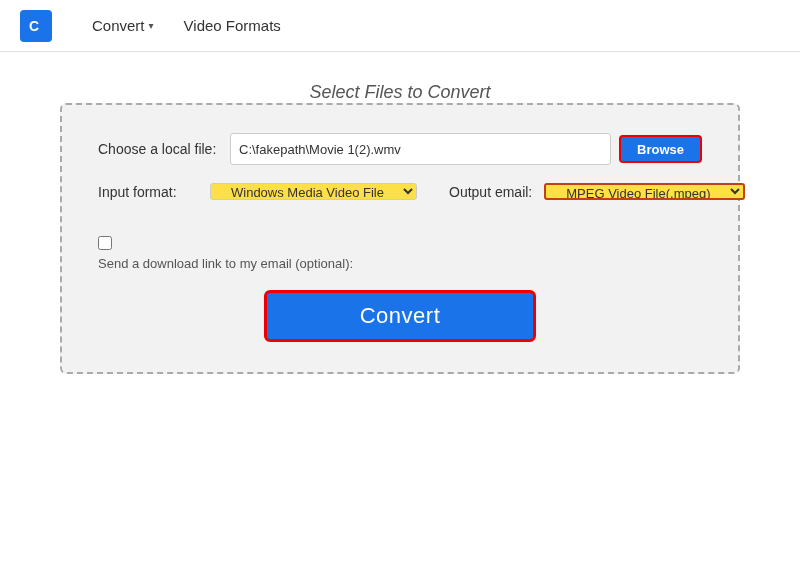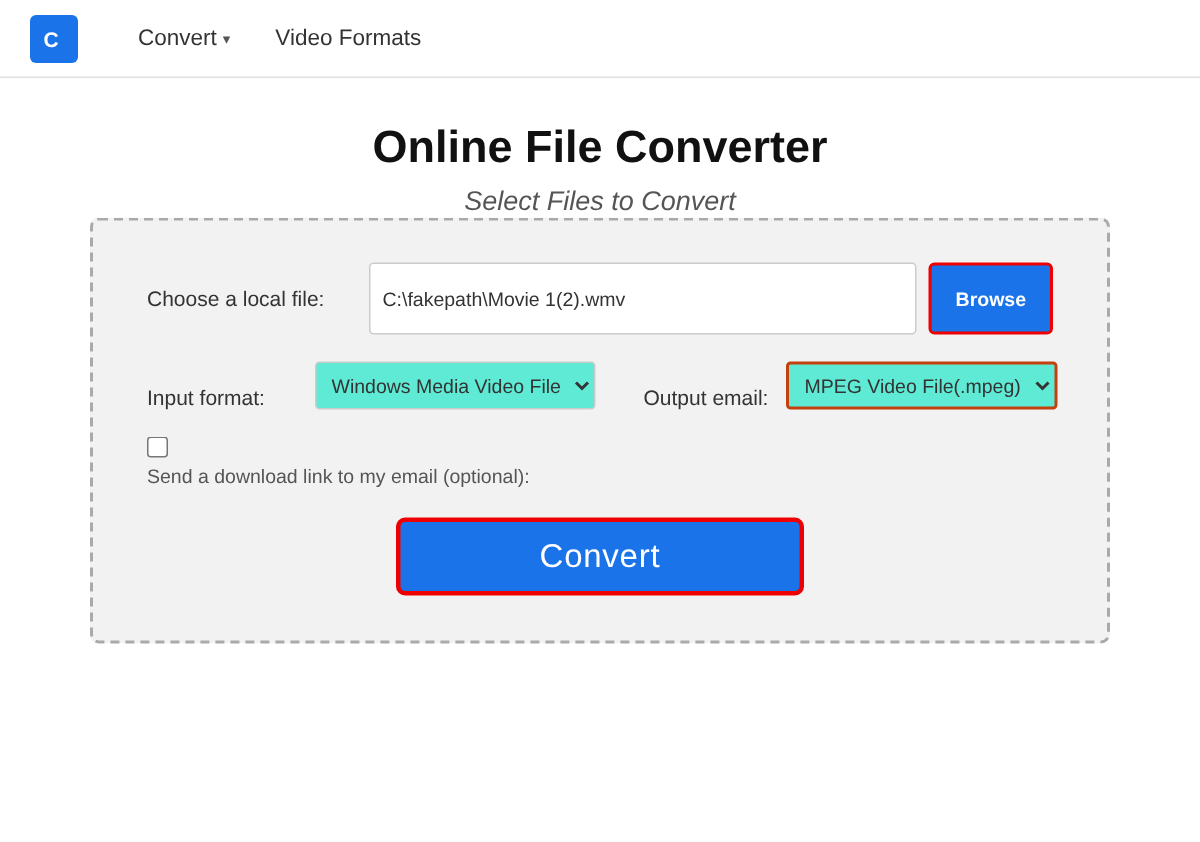--- a/index.html
+++ b/index.html
@@ -98,84 +98,84 @@
       background: #f2f2f2;
       border: 2px dashed #aaa;
       border-radius: 6px;
       padding: 28px 36px 30px;
     }
 
     .form-row {
       display: flex;
       align-items: center;
       margin-bottom: 18px;
-      gap: 28px;
+      gap: 12px;
       justify-content: space-between;
     }
 
     .form-label {
       font-size: 14px;
       color: #333;
       white-space: nowrap;
       min-width: 120px;
     }
 
     .file-input-area {
       display: flex;
       align-items: center;
       gap: 8px;
       flex: 1;
     }
 
     .file-path-input {
       flex: 1;
-      height: 48px;
+      height: 32px;
       border: 1px solid #ccc;
       border-radius: 3px;
       padding: 0 8px;
       font-size: 13px;
       color: #333;
       background: white;
     }
 
     .browse-btn {
-      height: 48px;
+      height: 28px;
       padding: 0 16px;
       background: #1a73e8;
       color: white;
       border: 2px solid #e00;
       border-radius: 4px;
       font-size: 13px;
       font-weight: bold;
       cursor: pointer;
       white-space: nowrap;
     }
 
     .format-row {
       display: flex;
-      align-items: flex-end;
-      margin-bottom: 18px;
+      align-items: center;
+      margin-bottom: 36px;
       gap: 12px;
     }
 
     .format-label {
       font-size: 14px;
       color: #333;
       white-space: nowrap;
       min-width: 100px;
     }
 
     .format-select {
-      height: 32px;
+      height: 17px;
       border: 1px solid #ccc;
       border-radius: 3px;
-      padding: 0 6px;
-      font-size: 13px;
-      color: #333;
-      background: #5eead4;
+      padding: 0 16px;
+      font-size: 13px;
+      color: #333;
+      background: #fde047;
       cursor: pointer;
     }
 
     .output-format-select {
       border: 2px solid #c2410c;
       outline: none;
     }
 
     .output-label {
       font-size: 14px;
@@ -241,21 +241,20 @@
       <span>Convert</span>
       <span class="chevron">▾</span>
     </div>
     <div class="nav-item">
       <span>Video Formats</span>
     </div>
   </nav>
 </header>
 
 <main class="main-content">
-  <h1 class="page-title">Online File Converter</h1>
   <p class="page-subtitle">Select Files to Convert</p>
 
   <div class="converter-box">
 
     <div class="form-row">
       <label class="form-label">Choose a local file:</label>
       <div class="file-input-area">
         <input type="text" class="file-path-input" readonly="" value="C:\fakepath\Movie 1(2).wmv" style="">
         <button class="browse-btn">Browse</button>
       </div>

